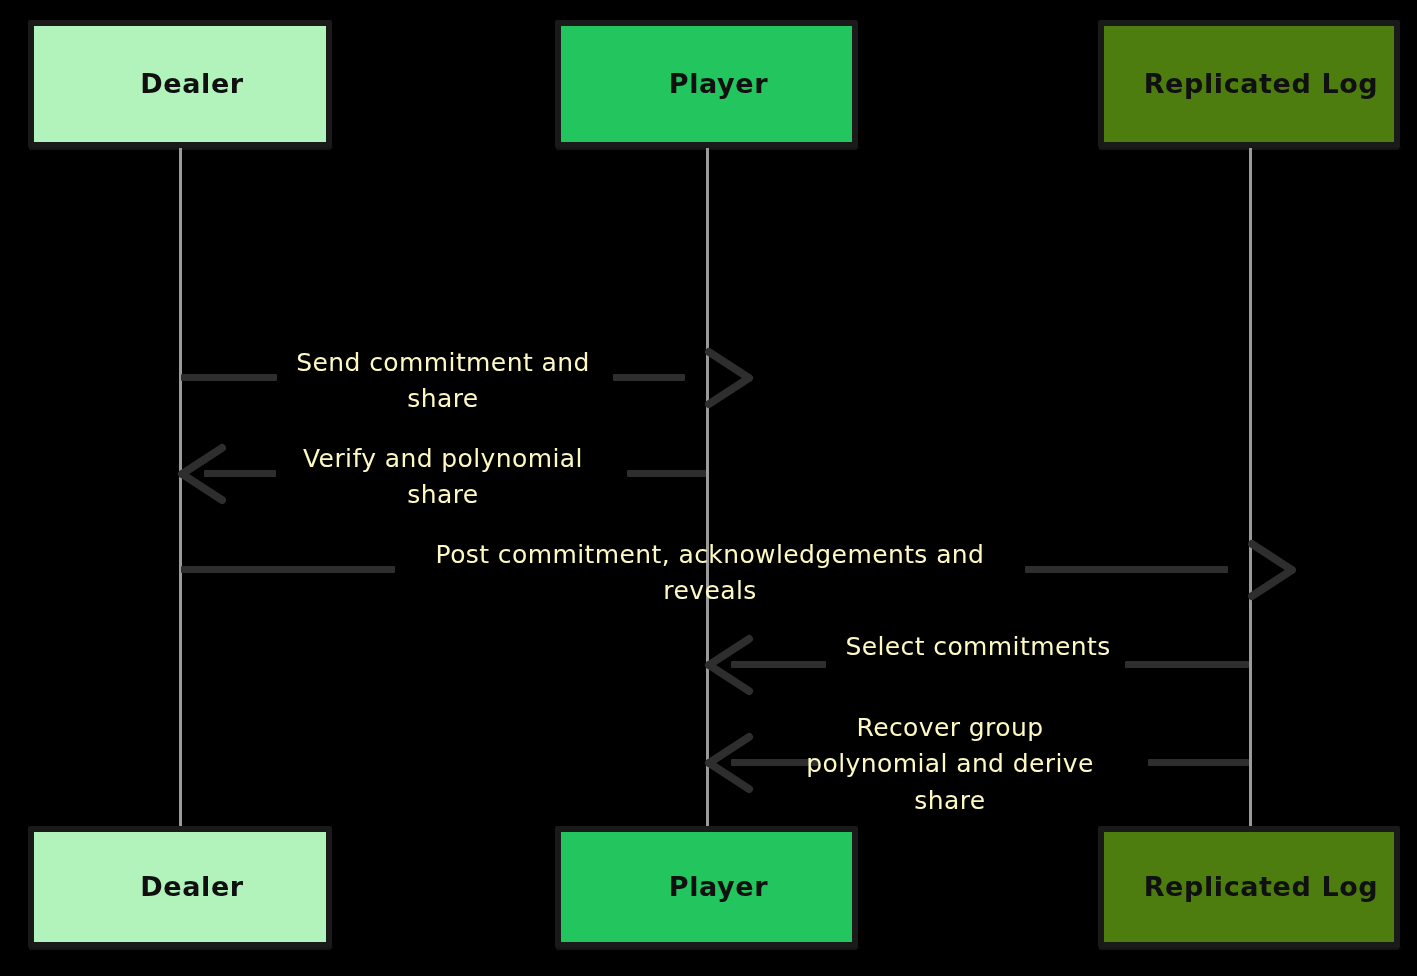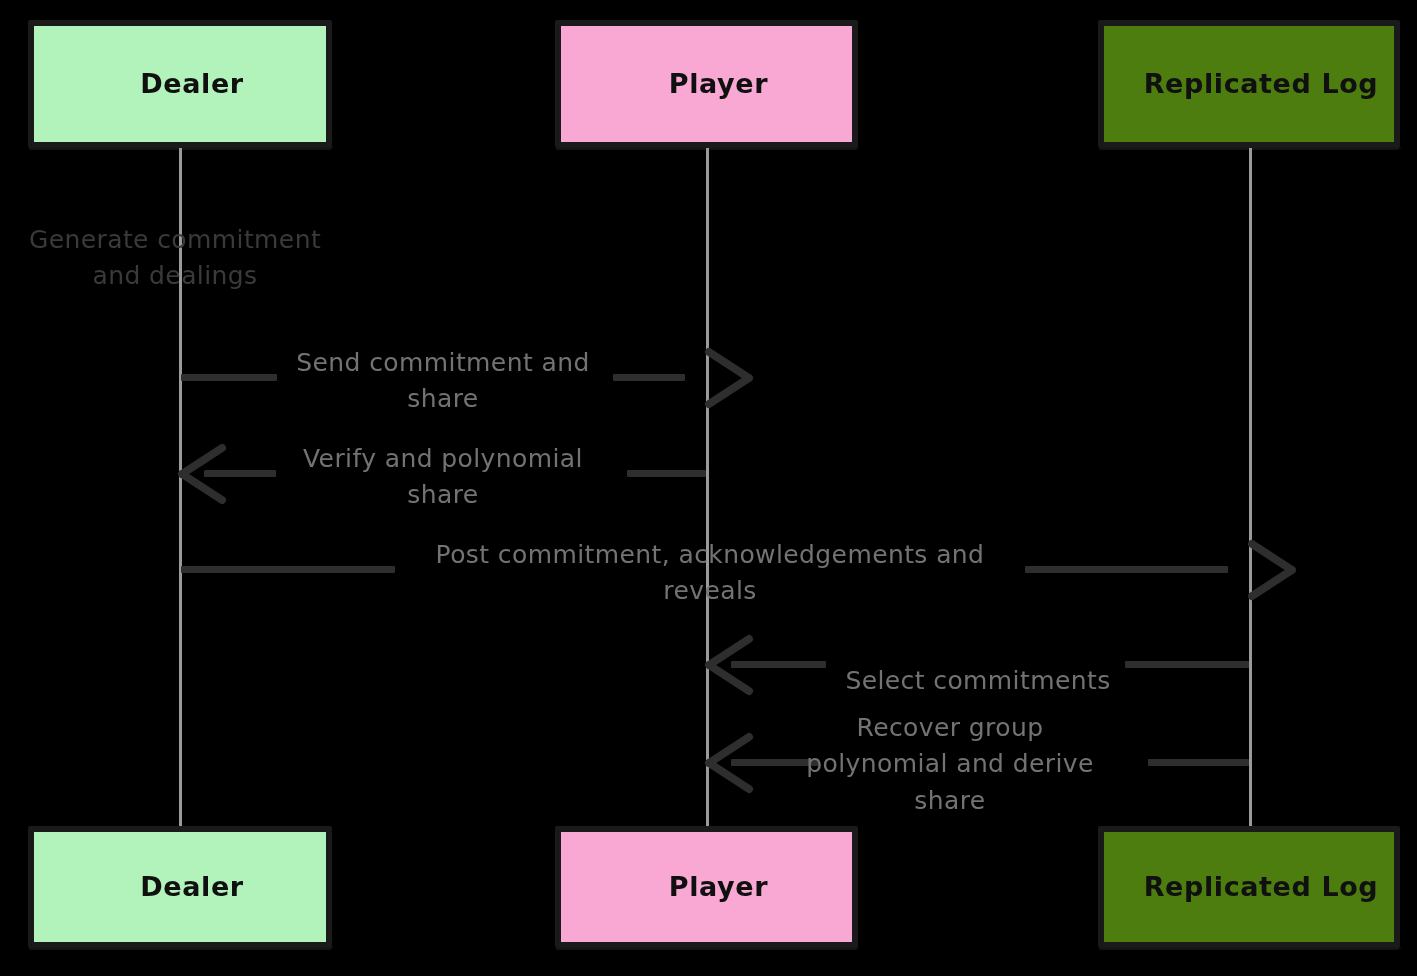--- a/index.html
+++ b/index.html
@@ -20,21 +20,21 @@
     font-weight:700;
     font-size:27px;
     letter-spacing:.6px;
     color:#101010;
     text-align:center;
     line-height:1.1;
     box-shadow:0 3px 0 -1px rgba(20,20,20,.95);
     padding-left:24px;
   }
   .actor-green{background:#B2F2BB;}
-  .actor-blue{background:#f9a8d4;align-items:center;}
+  .actor-blue{background:#22c55e;align-items:center;}
   .actor-yellow{background:#4d7c0f;}
 
   
   .actor-box::after{
     content:"";
     position:absolute;
     left:-4px;right:-8px;top:-2px;bottom:-7px;
     border-left:2px solid rgba(25,25,25,.55);
     border-bottom:2px solid rgba(25,25,25,.45);
     border-radius:3px;
@@ -57,21 +57,21 @@
     border-radius:1px;
   }
   .msg-head{
     position:absolute;
     width:0;height:0;
   }
   .msg-head svg{display:block;overflow:visible;}
 
   .msg-label{
     position:absolute;
-    color:#737373;
+    color:#fef9c3;
     font-family:"DejaVu Sans", sans-serif;
     font-size:25px;
     font-weight:400;
     line-height:1.45;
     text-align:center;
     letter-spacing:.4px;
     white-space:pre-line;
     transform:translateX(-50%);
   }
 
@@ -101,22 +101,20 @@
   </div>
 
   <div class="actor-box actor-yellow" style="left:1098px;top:20px;width:302px;height:128px;">
     <span>Replicated Log</span>
   </div>
 
   <div class="lifeline" style="left:179px;top:148px;height:680px;"></div>
   <div class="lifeline" style="left:706px;top:148px;height:680px;"></div>
   <div class="lifeline" style="left:1249px;top:148px;height:680px;"></div>
 
-  <div class="note-label" style="left:175px;top:222px;width:330px;">Generate commitment
-and dealings</div>
 
   <div class="msg">
     <div class="msg-line" style="left:181px;top:374px;width:96px;"></div>
     <div class="msg-line" style="left:613px;top:374px;width:72px;"></div>
     <div class="msg-head" style="left:707px;top:378px;">
       <svg width="46" height="60" viewBox="0 0 46 60" style="position:absolute;left:-44px;top:-30px;">
         <path d="M2 30 L42 4 M2 30 L42 56" stroke="#2e2e2e" stroke-width="8" fill="none" stroke-linecap="round" transform="translate(44,0) scale(-1,1) translate(-44,0)"></path>
       </svg>
     </div>
     <div class="msg-label" style="left:443px;top:345px;width:360px;">Send commitment and
@@ -148,21 +146,21 @@
   </div>
 
   <div class="msg">
     <div class="msg-line" style="left:731px;top:661px;width:95px;"></div>
     <div class="msg-line" style="left:1125px;top:661px;width:124px;"></div>
     <div class="msg-head" style="left:707px;top:665px;">
       <svg width="46" height="60" viewBox="0 0 46 60" style="position:absolute;left:0px;top:-30px;">
         <path d="M2 30 L42 4 M2 30 L42 56" stroke="#2e2e2e" stroke-width="8" fill="none" stroke-linecap="round"></path>
       </svg>
     </div>
-    <div class="msg-label" style="left:978px;top:663px;width:320px;">Select commitments</div>
+    <div class="msg-label" style="left:978px;top:629px;width:320px;">Select commitments</div>
   </div>
 
   <div class="msg">
     <div class="msg-line" style="left:731px;top:759px;width:88px;"></div>
     <div class="msg-line" style="left:1148px;top:759px;width:101px;"></div>
     <div class="msg-head" style="left:707px;top:763px;">
       <svg width="46" height="60" viewBox="0 0 46 60" style="position:absolute;left:0px;top:-30px;">
         <path d="M2 30 L42 4 M2 30 L42 56" stroke="#2e2e2e" stroke-width="8" fill="none" stroke-linecap="round"></path>
       </svg>
     </div>

